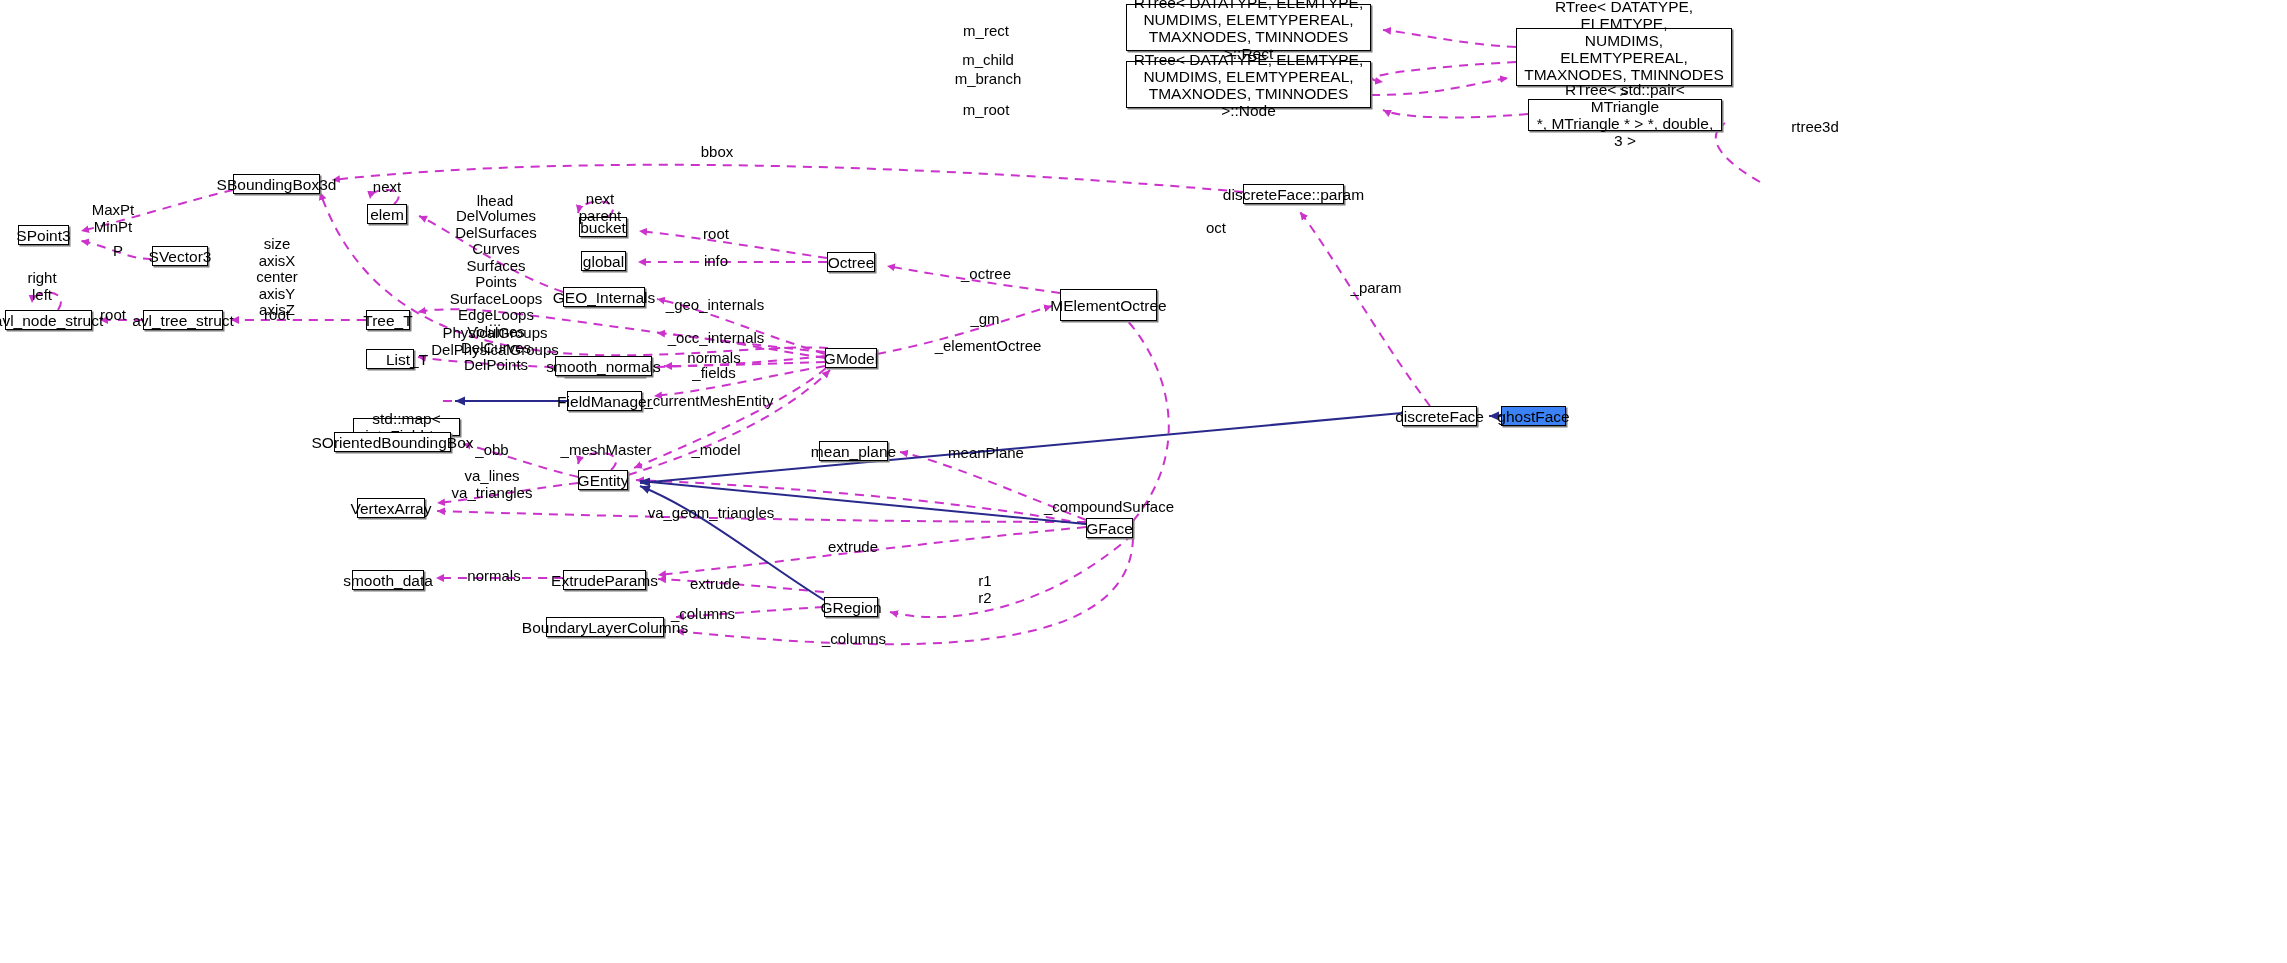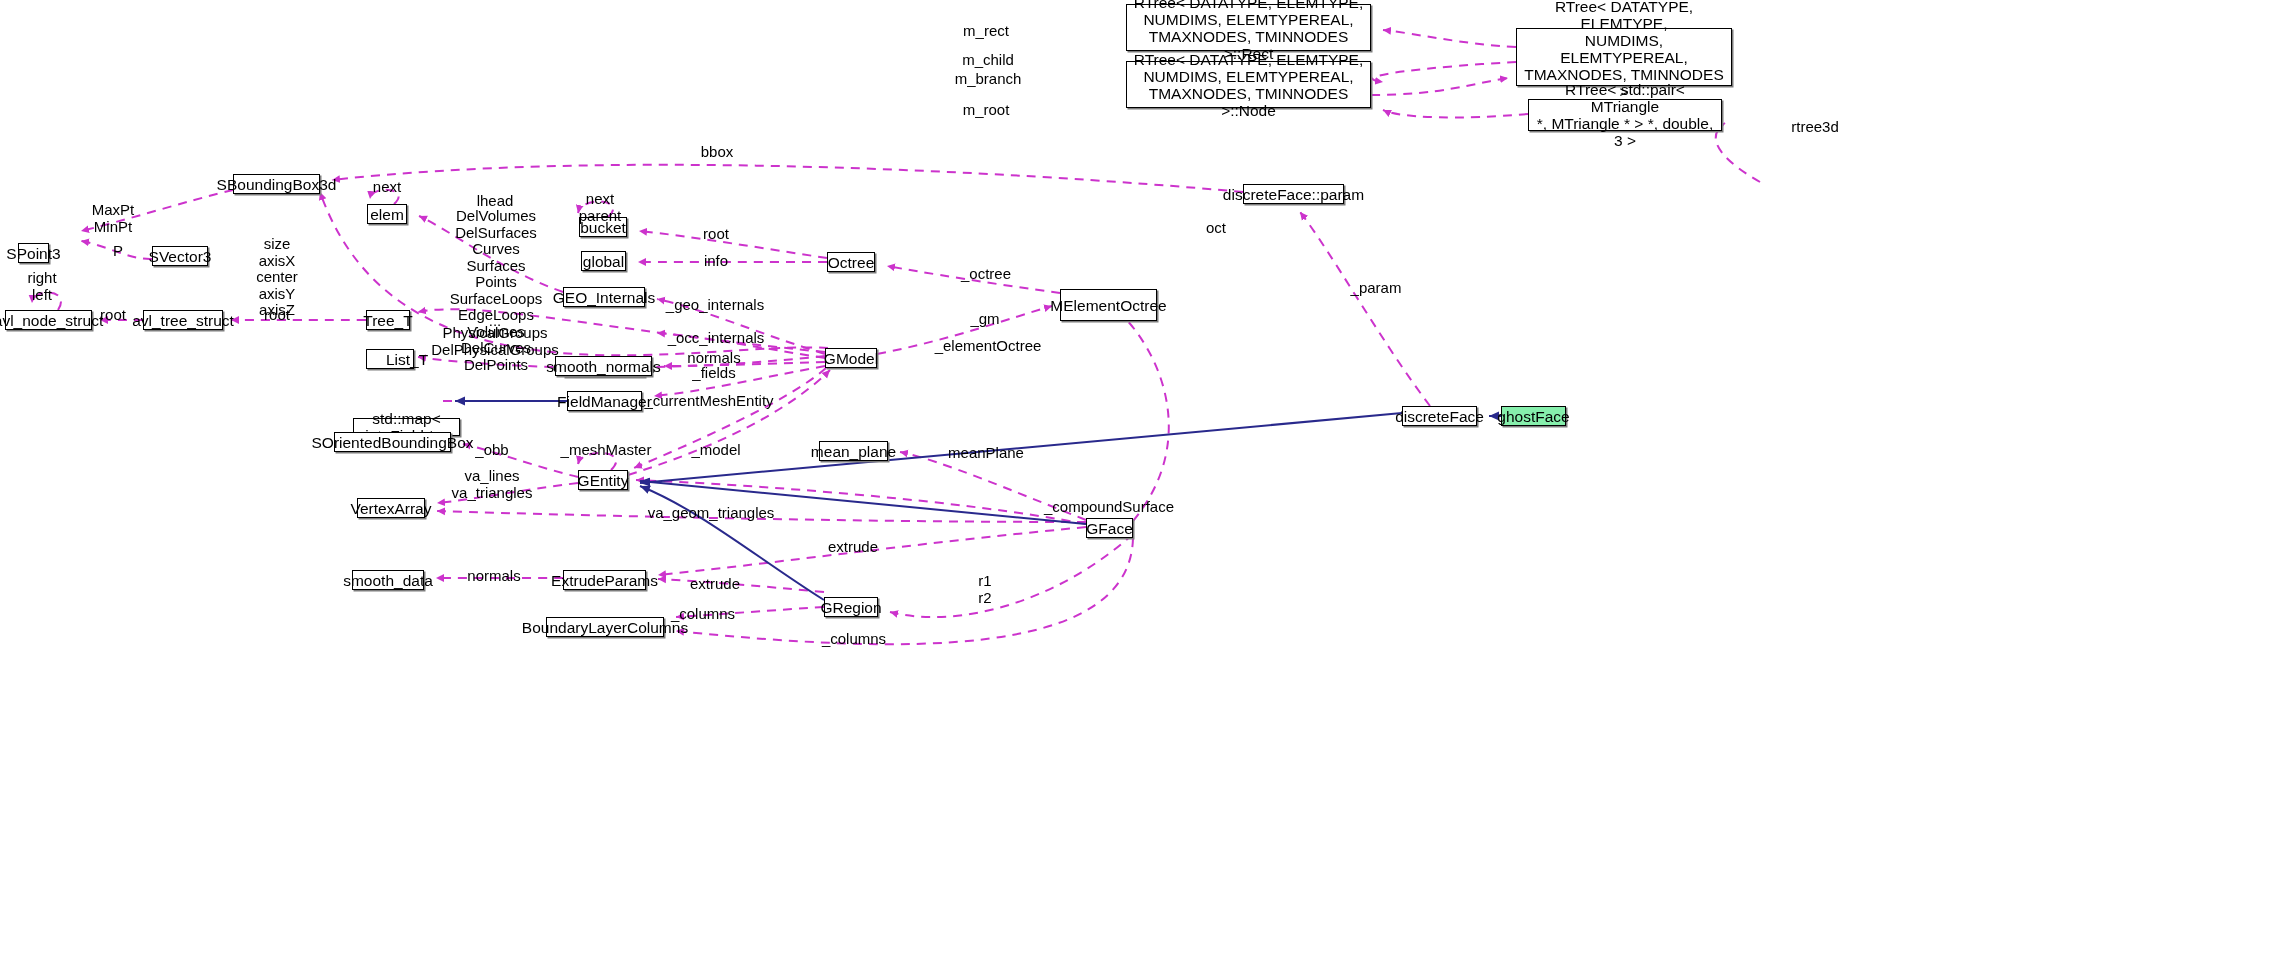--- a/index.html
+++ b/index.html
@@ -21,21 +21,21 @@
     font-size:15.5px;
     line-height:17px;
     text-align:center;
     display:flex;
     align-items:center;
     justify-content:center;
     padding:2px 6px;
     box-shadow:1.5px 1.5px 0 0 #7d7d7d;
     white-space:pre-line;
   }
-  .node.highlight{background:#86efac;}
+  .node.highlight{background:#3b82f6;}
   .edgelabel{
     position:absolute;
     font-size:15px;
     line-height:16.5px;
     color:#000000;
     white-space:pre-line;
     text-align:center;
     transform:translateX(-50%);
   }
 </style>
@@ -164,21 +164,21 @@
 ::Branch</div>
       <div class="node" style="left: 1126px; top: 61px; width: 245px; height: 47px;">RTree&lt; DATATYPE, ELEMTYPE,
 NUMDIMS, ELEMTYPEREAL,
 TMAXNODES, TMINNODES &gt;::Node</div>
       <div class="node" style="left: 1528px; top: 99px; width: 194px; height: 32px;">RTree&lt; std::pair&lt; MTriangle
 *, MTriangle * &gt; *, double, 3 &gt;</div>
       <div class="node" style="left: 233px; top: 174px; width: 87px; height: 20px;">SBoundingBox3d</div>
       <div class="node" style="left: 1243px; top: 184px; width: 101px; height: 20px;">discreteFace::param</div>
       <div class="node" style="left: 367px; top: 204px; width: 40px; height: 20px;">elem</div>
       <div class="node" style="left: 579px; top: 217px; width: 48px; height: 20px;">bucket</div>
-      <div class="node" style="left: 18px; top: 225px; width: 31px; height: 20px; margin-top: 18px;">SPoint3</div>
+      <div class="node" style="left: 18px; top: 225px; width: 51px; height: 20px;">SPoint3</div>
       <div class="node" style="left: 152px; top: 246px; width: 56px; height: 20px;">SVector3</div>
       <div class="node" style="left: 581px; top: 251px; width: 45px; height: 20px;">global</div>
       <div class="node" style="left: 827px; top: 252px; width: 48px; height: 20px;">Octree</div>
       <div class="node" style="left: 563px; top: 287px; width: 82px; height: 20px;">GEO_Internals</div>
       <div class="node" style="left: 5px; top: 310px; width: 87px; height: 20px;">avl_node_struct</div>
       <div class="node" style="left: 143px; top: 310px; width: 80px; height: 20px;">avl_tree_struct</div>
       <div class="node" style="left: 366px; top: 310px; width: 44px; height: 20px;">Tree_T</div>
       <div class="node" style="left: 1060px; top: 289px; width: 97px; height: 32px;">MElementOctree</div>
       <div class="node" style="left: 563px; top: 321px; width: 82px; height: 20px; margin-top: 36px;">OCC_Internals</div>
       <div class="node" style="left: 366px; top: 349px; width: 44px; height: 20px; padding-left: 40px;">List_T</div>

